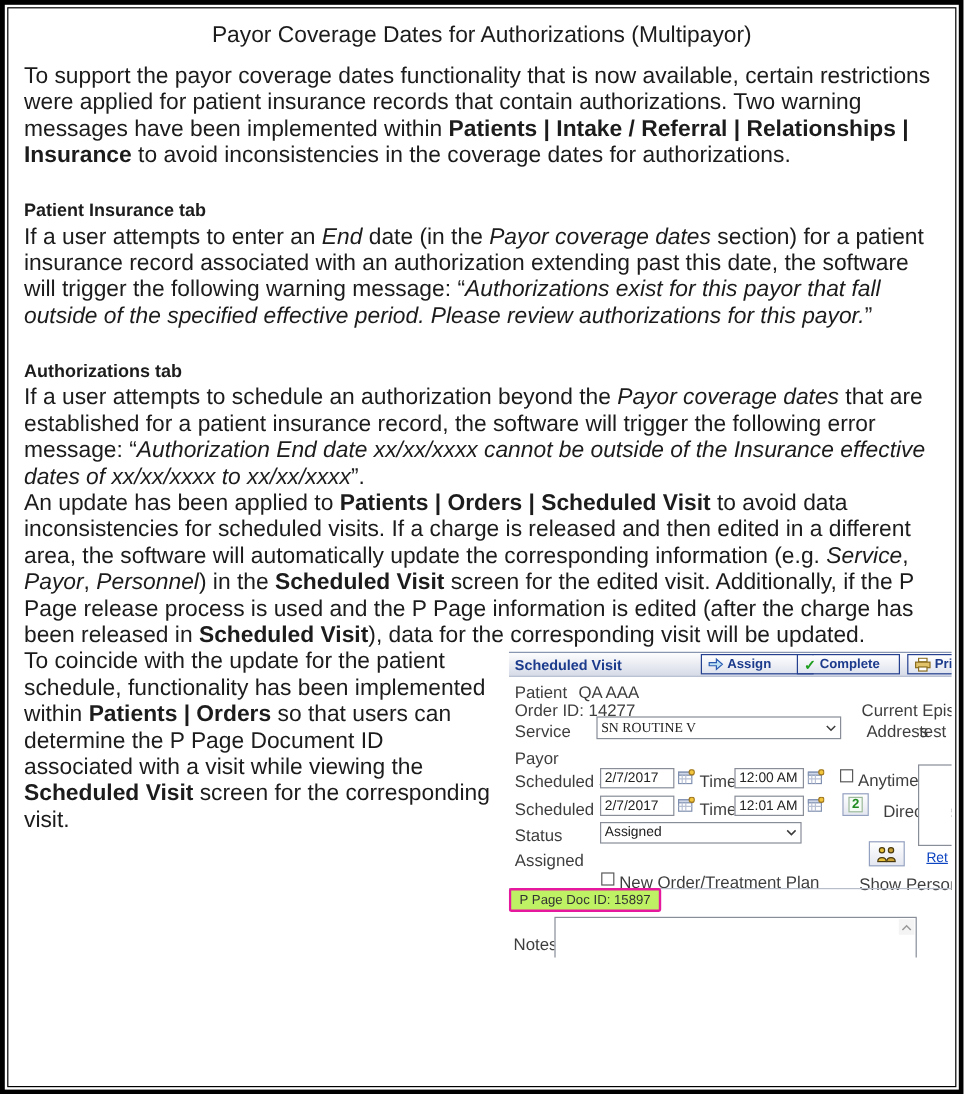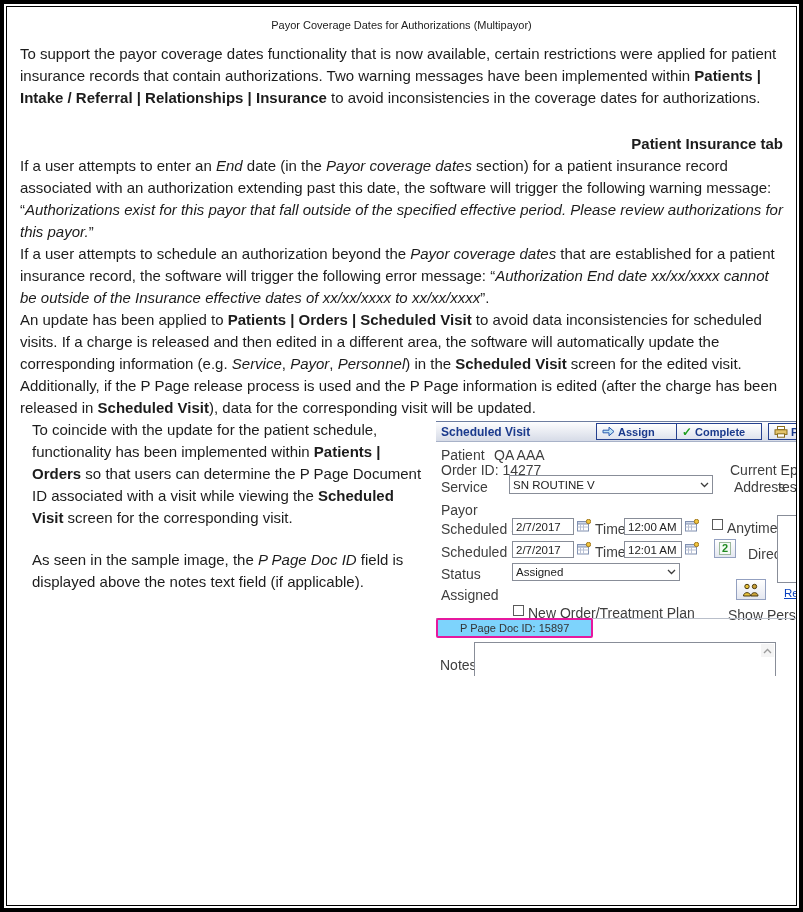--- a/index.html
+++ b/index.html
@@ -6,29 +6,29 @@
   * { box-sizing:border-box; }
   .frame {
     width:803px; height:912px; background:#fff;
     border:4px solid #000; padding:2px; margin:0;
   }
   .inner {
     width:100%; height:100%; border:1px solid #000;
     padding:10px 13px 0 13px; overflow:hidden;
     font-family:"Liberation Sans", sans-serif; color:#1c1c1c;
   }
-  .doc-title { text-align:center; font-size:11px; font-weight:400; margin:2px 0 12px; }
+  .doc-title { text-align:center; font-size:19px; font-weight:400; margin:2px 0 12px; }
   .doc-title.mid { margin:42px 0 6px; }
-  .rich { font-size:15px; line-height:22px; margin:0; }
+  .rich { font-size:19px; line-height:22px; margin:0; }
   .rn { font-style:normal; }
   .rb { font-weight:bold; }
   .ri { font-style:italic; }
-  .subhead { font-size:15px; font-weight:bold; margin:26px 0 3px;text-align:right; }
-
-  .columns { display:flex; margin:0 -13px 0 12px; }
+  .subhead { font-size:15px; font-weight:bold; margin:26px 0 3px; }
+
+  .columns { display:flex; margin:0 -13px 0 0; }
   .col-left { flex:none; width:404px; padding-right:14px; }
   .col-left .rich { margin-bottom:20px; }
   .col-right { flex:none; width:369px; padding-top:2px; }
 
   
   .shot {
     position:relative; width:369px; height:255px; overflow:hidden;
     background:#fff; font-size:11.5px; color:#3e3e3e;
   }
   .lbl { position:absolute; font-size:14px; color:#3e3e3e; white-space:nowrap; }
@@ -54,50 +54,50 @@
   .ibtn {
     position:absolute; border:1px solid #93a0c0; background:linear-gradient(#ffffff,#e4e7f0);
     display:flex; align-items:center; justify-content:center; cursor:default;
   }
   .btn2-glyph { color:#1f8a1f; font-weight:bold; font-size:11px; border:1px solid #9bb89b; background:#f4faf4; padding:0 2px; line-height:11px; }
   .ta { position:absolute; border:1px solid #888d98; background:#fff; }
   .link { position:absolute; color:#0b43c0; text-decoration:underline; font-size:11.5px; white-space:nowrap; cursor:pointer; }
   .divline { position:absolute; left:0; top:197px; width:369px; height:1px; background:#b9bfca; }
   .pink {
     position:absolute; left:0; top:197px; height:20px; z-index:2;
-    border:2px solid #e6189e; border-radius:2px; background:#7dd3fc;
-    display:flex; align-items:center; padding:0 22px; font-size:11px; color:#333; white-space:nowrap;
+    border:2px solid #e6189e; border-radius:2px; background:#bef264;
+    display:flex; align-items:center; padding:0 7px; font-size:11px; color:#333; white-space:nowrap;
   }
   .calicon { position:absolute; width:14px; height:13px; }
   .notes-scroll {
     position:absolute; right:1px; top:1px; width:13px; height:13px;
     display:flex; align-items:center; justify-content:center; background:#f4f4f4;
   }
 </style>
 </head>
 <body>
 
 <div class="frame">
 <div class="inner">
 
   <div class="doc-title">Payor Coverage Dates for Authorizations (Multipayor)</div>
   <p class="rich"><span class="rn">To support the payor coverage dates functionality that is now available, certain restrictions were applied for patient insurance records that contain authorizations. Two warning messages have been implemented within </span><span class="rb">Patients | Intake / Referral | Relationships | Insurance</span><span class="rn"> to avoid inconsistencies in the coverage dates for authorizations.</span></p>
 
   <div class="subhead">Patient Insurance tab</div>
   <p class="rich"><span class="rn">If a user attempts to enter an </span><span class="ri">End</span><span class="rn"> date (in the </span><span class="ri">Payor coverage dates</span><span class="rn"> section) for a patient insurance record associated with an authorization extending past this date, the software will trigger the following warning message: “</span><span class="ri">Authorizations exist for this payor that fall outside of the specified effective period. Please review authorizations for this payor.</span><span class="rn">”</span></p>
 
+  <div class="subhead">Authorizations tab</div>
   <p class="rich"><span class="rn">If a user attempts to schedule an authorization beyond the </span><span class="ri">Payor coverage dates</span><span class="rn"> that are established for a patient insurance record, the software will trigger the following error message: “</span><span class="ri">Authorization End date xx/xx/xxxx cannot be outside of the Insurance effective dates of xx/xx/xxxx to xx/xx/xxxx</span><span class="rn">”.</span></p>
 
   <p class="rich"><span class="rn">An update has been applied to </span><span class="rb">Patients | Orders | Scheduled Visit</span><span class="rn"> to avoid data inconsistencies for scheduled visits. If a charge is released and then edited in a different area, the software will automatically update the corresponding information (e.g. </span><span class="ri">Service</span><span class="rn">, </span><span class="ri">Payor</span><span class="rn">, </span><span class="ri">Personnel</span><span class="rn">) in the </span><span class="rb">Scheduled Visit</span><span class="rn"> screen for the edited visit. Additionally, if the P Page release process is used and the P Page information is edited (after the charge has been released in </span><span class="rb">Scheduled Visit</span><span class="rn">), data for the corresponding visit will be updated.</span></p>
 
 
   <div class="columns">
     <div class="col-left">
       <p class="rich"><span class="rn">To coincide with the update for the patient schedule, functionality has been implemented within </span><span class="rb">Patients | Orders</span><span class="rn"> so that users can determine the P Page Document ID associated with a visit while viewing the </span><span class="rb">Scheduled Visit</span><span class="rn"> screen for the corresponding visit.</span></p>
-      <p class="rich"><span class="rn">As seen in the sample image, the </span><span class="ri">P Page Doc ID</span><span class="rn"> field is displayed above the notes text field (if applicable).</span></p>
     </div>
 
     <div class="col-right">
       <div class="shot">
 
         <div class="shot-bar"></div>
         <div class="shot-title">Scheduled Visit</div>
 
         <div class="hbtn" style="left:160px; width:94px;">
           <span style="display:flex;">
@@ -123,21 +123,21 @@
           </span>
           <span>Pri</span>
         </div>
 
         <div class="lbl" style="left:5px; top:26px;">Patient</div>
         <div class="lbl" style="left:58px; top:26px;">QA AAA</div>
         <div class="lbl" style="left:5px; top:41px;">Order ID: 14277</div>
         <div class="lbl" style="left:294px; top:41px;">Current Episo</div>
 
         <div class="lbl" style="left:5px; top:58px;">Service</div>
-        <div class="fld sel" style="left:73px; top:54px; width:204px; height:19px;">
+        <div class="fld sel" style="left:73px; top:54px; width:204px; height:19px;font-family:Liberation Serif, serif;">
           <span>SN ROUTINE V</span>
           <span style="display:flex;">
                 <svg width="9" height="6" viewBox="0 0 9 6">
                   <polyline points="1,1 4.5,4.5 8,1" fill="none" stroke="#3c3c3c" stroke-width="1.3"></polyline>
                 </svg>
               </span>
         </div>
         <div class="lbl" style="left:298px; top:58px;">Address</div>
         <div class="lbl" style="left:342px; top:58px;">test</div>
 

